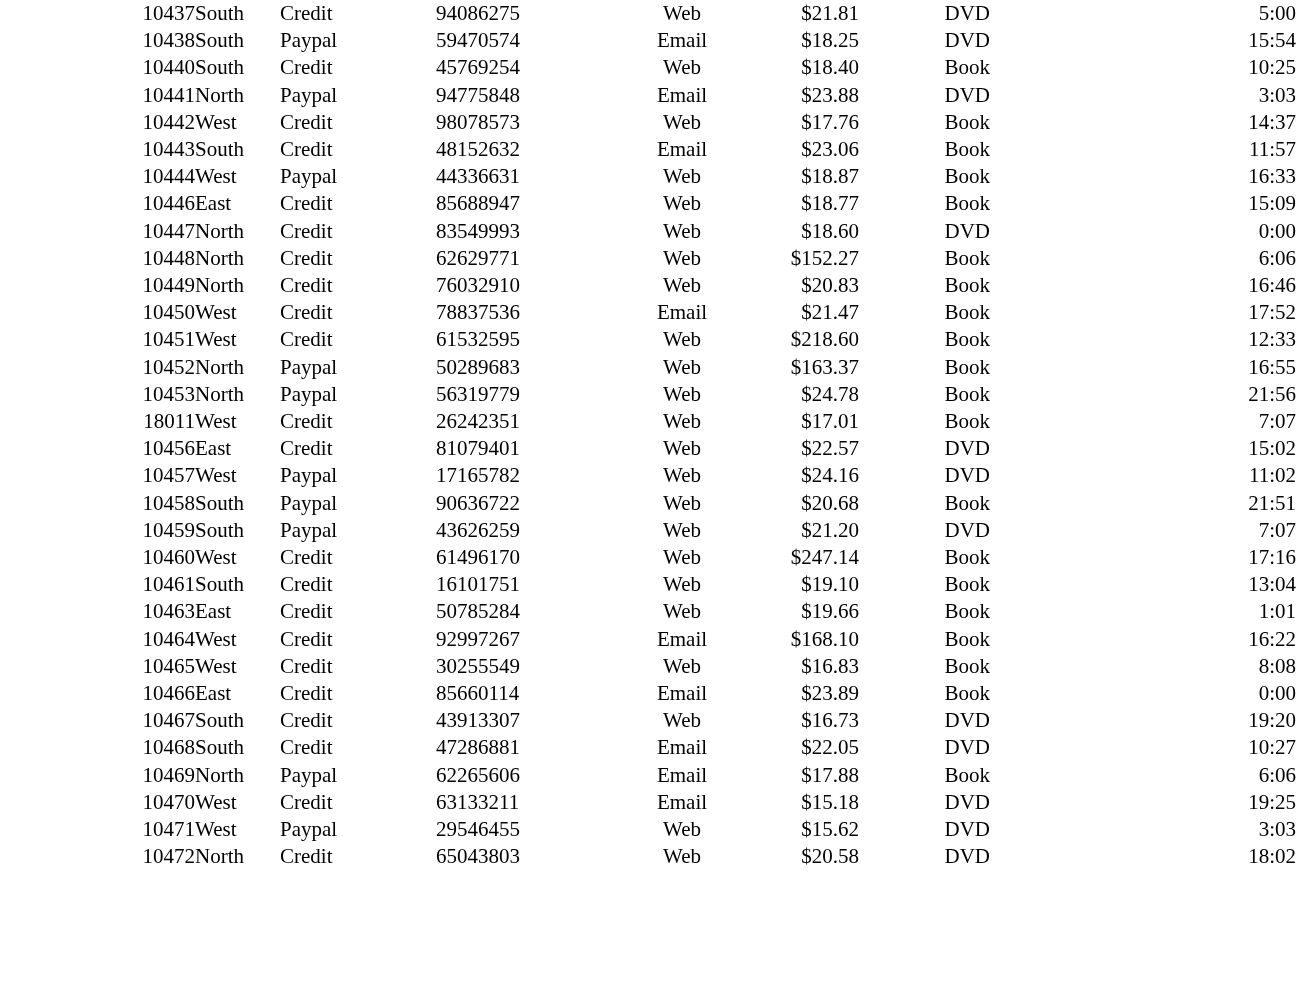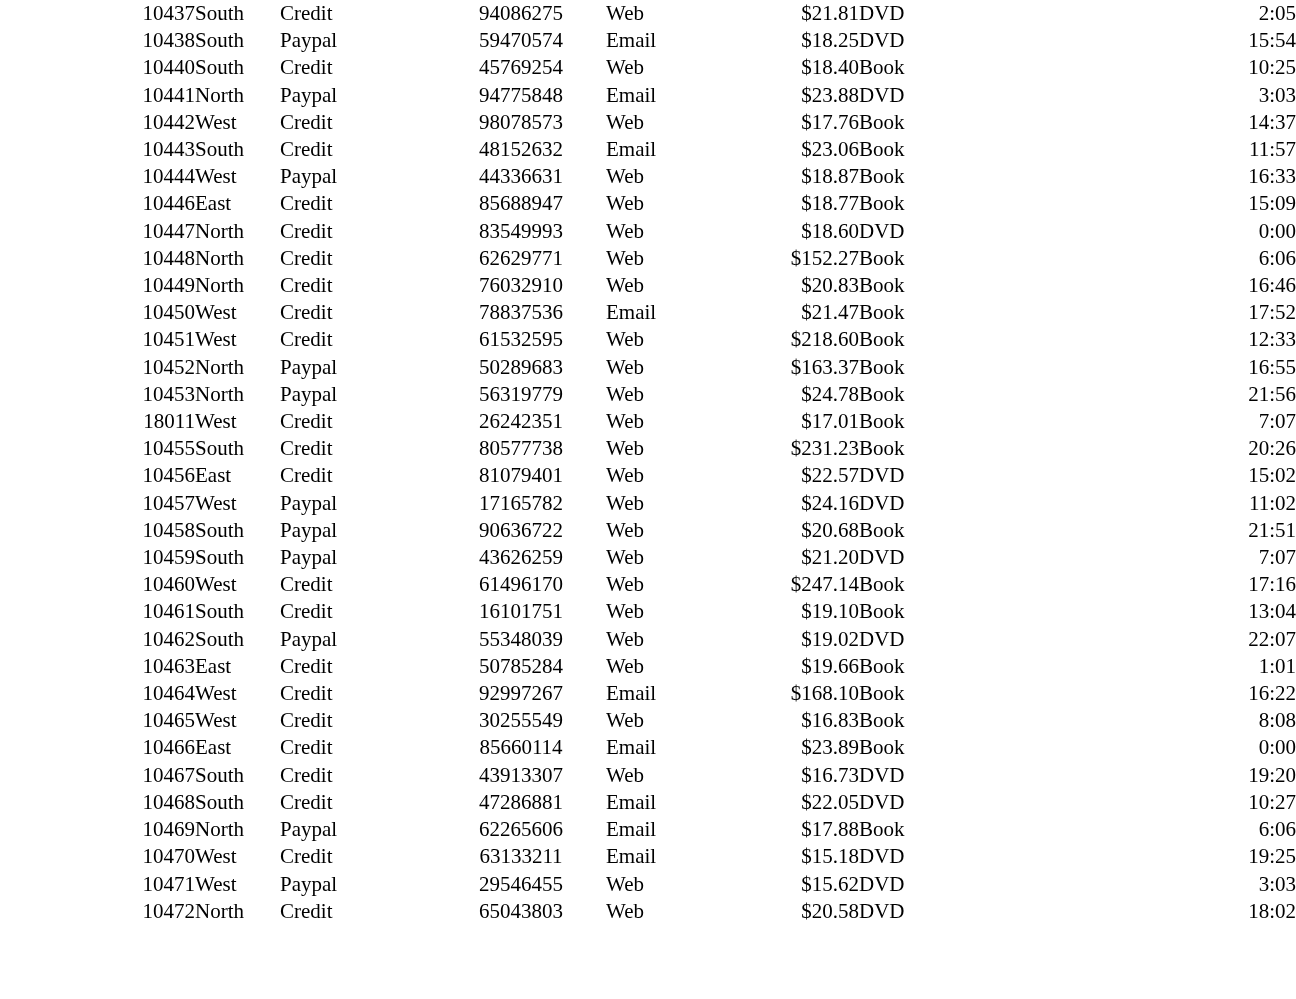--- a/index.html
+++ b/index.html
@@ -49,24 +49,24 @@
   col.c-payment { width: 156px; }
   col.c-order   { width: 170px; }
   col.c-channel { width: 152px; }
   col.c-amount  { width: 101px; }
   col.c-product { width: 131px; }
   col.c-time    { width: 306px; }
 
   td.c-id      { text-align: right; padding-right: 9px; }
   td.c-region  { text-align: left; }
   td.c-payment { text-align: left; padding-left: 5px; }
-  td.c-order   { text-align: center; }
-  td.c-channel { text-align: left; padding-left: 12px; }
+  td.c-order   { text-align: left; }
+  td.c-channel { text-align: center; padding-left: 12px; }
   td.c-amount  { text-align: right; }
-  td.c-product { text-align: left; padding-left: 10px; }
+  td.c-product { text-align: right; padding-left: 10px; }
   td.c-time    { text-align: right; padding-right: 103px; }
 </style>
 </head>
 <body>
 
 <div id="table-root">
   <table class="data-table">
     <colgroup>
       <col class="c-id">
       <col class="c-region">
@@ -79,21 +79,21 @@
     </colgroup>
     <tbody id="table-body">
         <tr>
           <td class="c-id">10437</td>
           <td class="c-region">South</td>
           <td class="c-payment">Credit</td>
           <td class="c-order">94086275</td>
           <td class="c-channel">Web</td>
           <td class="c-amount">$21.81</td>
           <td class="c-product">DVD</td>
-          <td class="c-time">2:05</td>
+          <td class="c-time">5:00</td>
         </tr>
         <tr>
           <td class="c-id">10438</td>
           <td class="c-region">South</td>
           <td class="c-payment">Paypal</td>
           <td class="c-order">59470574</td>
           <td class="c-channel">Email</td>
           <td class="c-amount">$18.25</td>
           <td class="c-product">DVD</td>
           <td class="c-time">15:54</td>
@@ -232,30 +232,20 @@
           <td class="c-id">18011</td>
           <td class="c-region">West</td>
           <td class="c-payment">Credit</td>
           <td class="c-order">26242351</td>
           <td class="c-channel">Web</td>
           <td class="c-amount">$17.01</td>
           <td class="c-product">Book</td>
           <td class="c-time">7:07</td>
         </tr>
         <tr>
-          <td class="c-id">10455</td>
-          <td class="c-region">South</td>
-          <td class="c-payment">Credit</td>
-          <td class="c-order">80577738</td>
-          <td class="c-channel">Web</td>
-          <td class="c-amount">$231.23</td>
-          <td class="c-product">Book</td>
-          <td class="c-time">20:26</td>
-        </tr>
-        <tr>
           <td class="c-id">10456</td>
           <td class="c-region">East</td>
           <td class="c-payment">Credit</td>
           <td class="c-order">81079401</td>
           <td class="c-channel">Web</td>
           <td class="c-amount">$22.57</td>
           <td class="c-product">DVD</td>
           <td class="c-time">15:02</td>
         </tr>
         <tr>
@@ -300,30 +290,20 @@
         </tr>
         <tr>
           <td class="c-id">10461</td>
           <td class="c-region">South</td>
           <td class="c-payment">Credit</td>
           <td class="c-order">16101751</td>
           <td class="c-channel">Web</td>
           <td class="c-amount">$19.10</td>
           <td class="c-product">Book</td>
           <td class="c-time">13:04</td>
-        </tr>
-        <tr>
-          <td class="c-id">10462</td>
-          <td class="c-region">South</td>
-          <td class="c-payment">Paypal</td>
-          <td class="c-order">55348039</td>
-          <td class="c-channel">Web</td>
-          <td class="c-amount">$19.02</td>
-          <td class="c-product">DVD</td>
-          <td class="c-time">22:07</td>
         </tr>
         <tr>
           <td class="c-id">10463</td>
           <td class="c-region">East</td>
           <td class="c-payment">Credit</td>
           <td class="c-order">50785284</td>
           <td class="c-channel">Web</td>
           <td class="c-amount">$19.66</td>
           <td class="c-product">Book</td>
           <td class="c-time">1:01</td>

